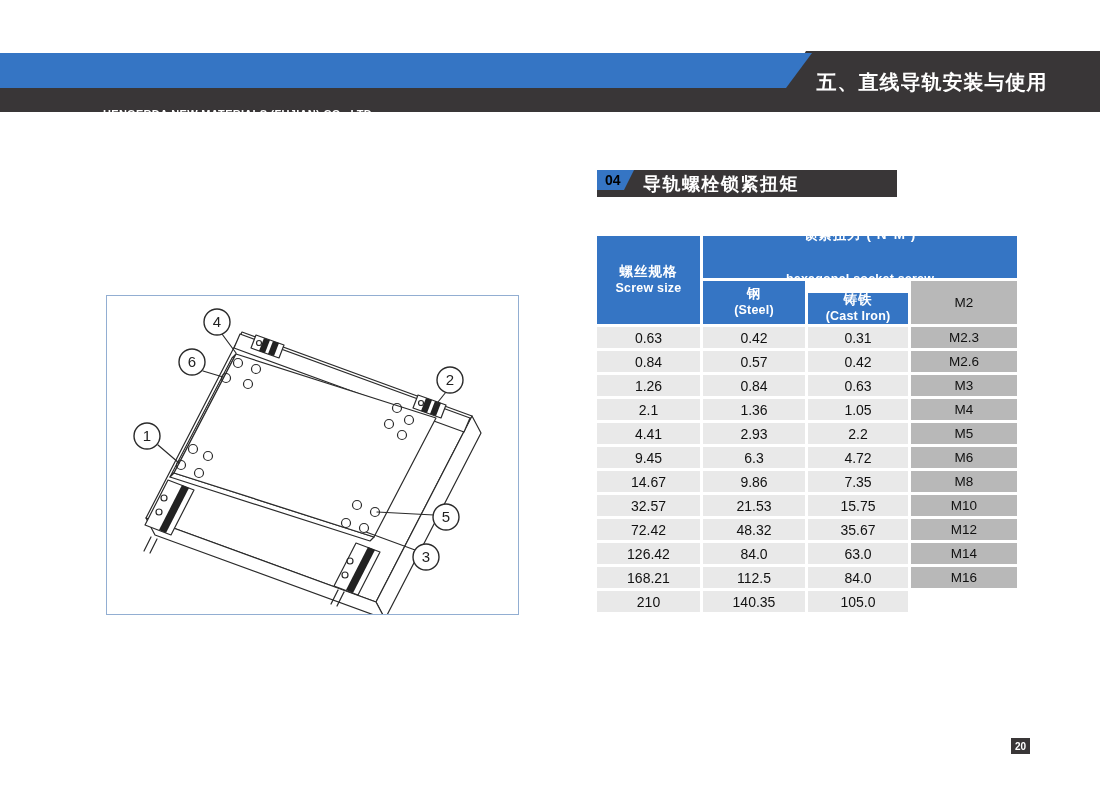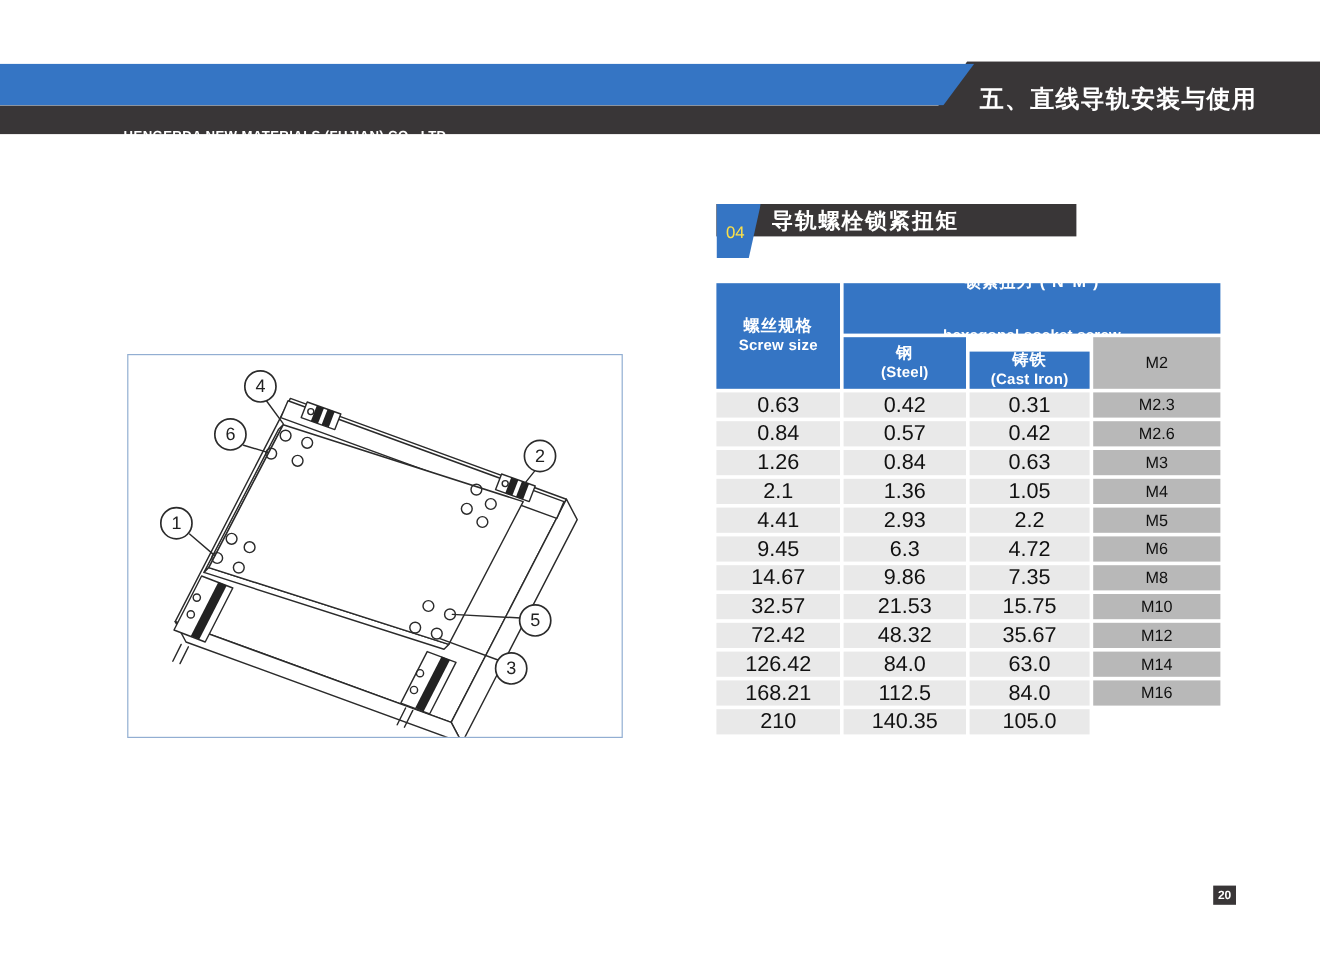--- a/index.html
+++ b/index.html
@@ -27,24 +27,24 @@
   }
   
   .para {
     position:absolute; left:105px; top:160px; font-size:14px; line-height:23px;
     color:#333; white-space:nowrap; letter-spacing:.2px;
   }
   .para .ref { color:#2f72c5; }
   
   .sec-bar { position:absolute; left:597px; top:170px; width:300px; height:27px; background:#393637; }
   .sec-tag {
-    position:absolute; left:0; top:0; width:37px; height:45px; background:#3575c4;
+    position:absolute; left:0; top:0; width:37px; height:20px; background:#3575c4;
     clip-path:polygon(0 0, 100% 0, calc(100% - 10px) 100%, 0 100%);
     display:flex; align-items:center; padding-left:8px;
-    color:#fde047; font-weight:normal; font-size:14px;
+    color:#000000; font-weight:bold; font-size:14px;
   }
   .sec-title {
     position:absolute; left:46px; top:0; height:27px; display:flex; align-items:center;
     color:#fff; font-weight:bold; font-size:18px; letter-spacing:1.5px;
   }
   
   .diagram {
     position:absolute; left:106px; top:295px; width:413px; height:320px;
     border:1px solid #92aed2; background:#fff;
   }
@@ -57,21 +57,21 @@
   .cell { display:flex; align-items:center; justify-content:center; text-align:center; }
   .hcell { background:#3575c4; color:#fff; flex-direction:column; font-weight:bold; line-height:1.25; }
   .hcell .zh { font-size:13.5px; letter-spacing:1px; }
   .hcell .en { font-size:12.5px; letter-spacing:.2px; }
   .c-size { grid-row:1/3; grid-column:1; }
   .c-span { grid-row:1; grid-column:2/5;gap:28px; }
   .c-sub1 { grid-row:2; grid-column:2; }
   .c-sub2 { grid-row:2; grid-column:3;margin-top:12px; }
   .c-sub3 { grid-row:2; grid-column:4; }
   .cell.size { background:#b8b8b8; color:#111; font-size:13.5px; }
-  .cell.val  { background:#e9e9e9; color:#111; font-size:18px; }
+  .cell.val  { background:#e9e9e9; color:#111; font-size:14px; }
   
   .page-badge {
     position:absolute; left:1011px; top:738px; width:19px; height:16px; background:#393637;
     color:#fff; font-size:10px; font-weight:bold;
     display:flex; align-items:center; justify-content:center;
   }
 </style>
 </head>
 <body>
 

